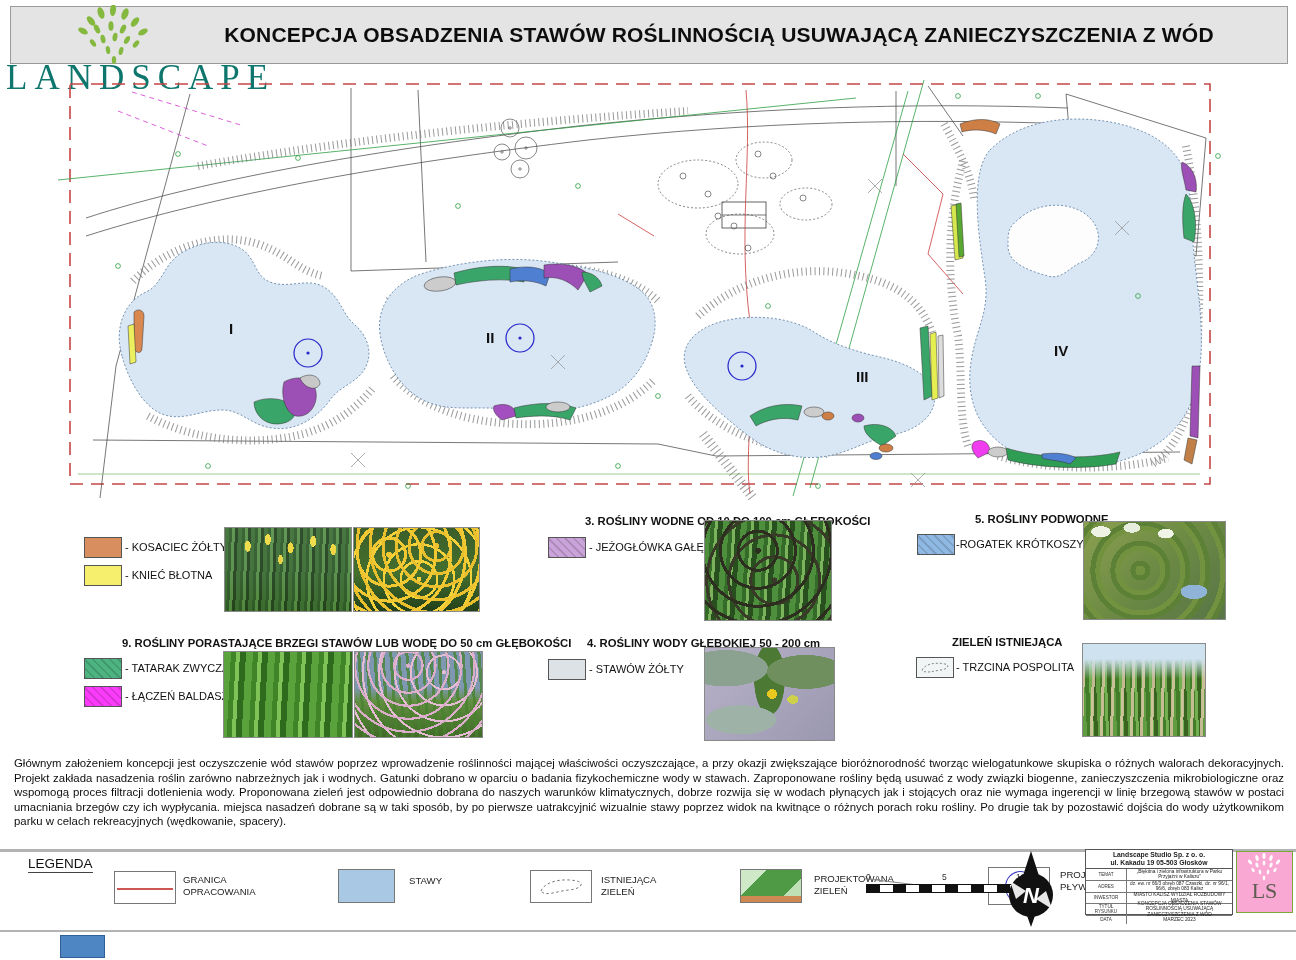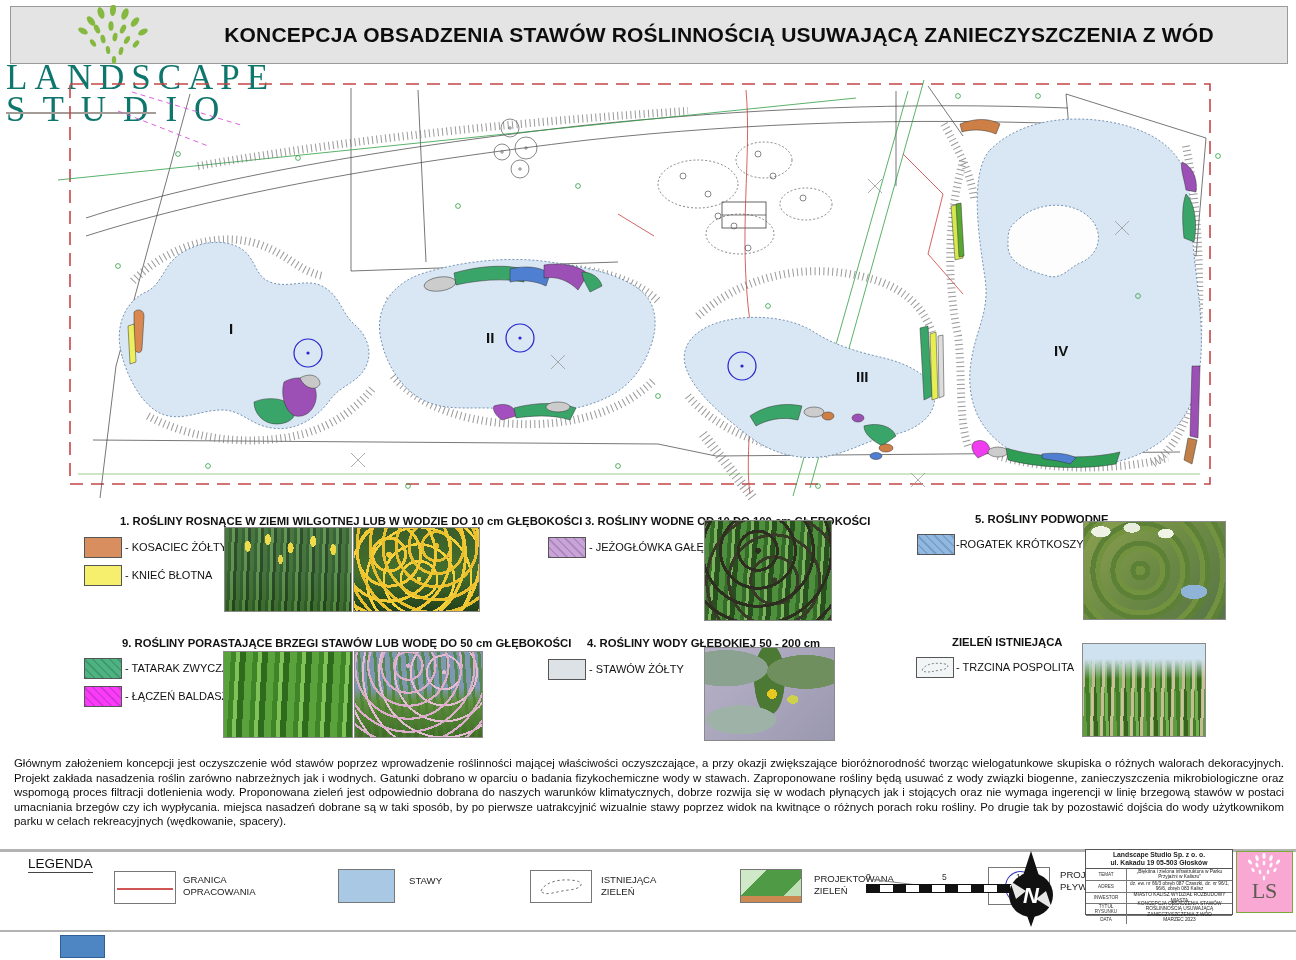--- a/index.html
+++ b/index.html
@@ -144,21 +144,20 @@
           <ellipse cx="58" cy="46" rx="2.2" ry="4" transform="rotate(14 58 46)"></ellipse>
           <ellipse cx="51" cy="55" rx="2.2" ry="4"></ellipse>
         </g>
       </svg>
     </div>
     <div class="header-title">KONCEPCJA OBSADZENIA STAWÓW ROŚLINNOŚCIĄ USUWAJĄCĄ ZANIECZYSZCZENIA Z WÓD</div>
   </div>
 
   <div class="watermark">
     <div class="wm1">LANDSCAPE</div>
-    <div class="wm2">STUDIO</div>
   </div>
 
   <div class="plan">
     <svg width="1182" height="442" viewBox="0 0 1182 442">
 
       <path d="M12,18 H1152 V418 H12 Z" fill="none" stroke="#c64545" stroke-width="1.6" stroke-dasharray="13 8"></path>
 
       <g stroke="#3c3c3c" stroke-width="0.7" fill="none">
         <path d="M28,152 C150,112 330,82 520,60 C690,42 850,36 1010,42"></path>
         <path d="M28,170 C160,128 335,97 530,74 C695,56 855,52 1015,58"></path>
@@ -313,21 +312,20 @@
 
       <g font-family="Liberation Sans, sans-serif" font-size="15" font-weight="bold" fill="#111">
         <text x="171" y="268">I</text>
         <text x="428" y="277">II</text>
         <text x="798" y="316">III</text>
         <text x="996" y="290">IV</text>
       </g>
     </svg>
   </div>
 
-  <div class="sec-title" style="left:120px;top:515px;">1. ROŚLINY ROSNĄCE W ZIEMI WILGOTNEJ LUB W WODZIE DO 10 cm GŁĘBOKOŚCI</div>
   <div class="swatch" style="left: 84px; top: 537px; background-color: rgb(217, 142, 95);"></div>
   <div class="sw-label" style="left:125px;top:541px;">- KOSACIEC ŻÓŁTY</div>
   <div class="swatch" style="left: 84px; top: 565px; background-color: rgb(245, 239, 109);"></div>
   <div class="sw-label" style="left:125px;top:569px;">- KNIEĆ BŁOTNA</div>
   <div class="photo ph-iris" style="left:224px;top:527px;width:128px;height:85px;"></div>
   <div class="photo ph-marigold" style="left:353px;top:527px;width:127px;height:85px;"></div>
 
   <div class="sec-title" style="left:585px;top:515px;">3. ROŚLINY WODNE OD 10 DO 100 cm  GŁĘBOKOŚCI</div>
   <div class="swatch hatch" style="left: 548px; top: 537px; background-color: rgb(201, 163, 217);"></div>
   <div class="sw-label" style="left:589px;top:541px;">- JEŻOGŁÓWKA GAŁĘZISTA</div>

